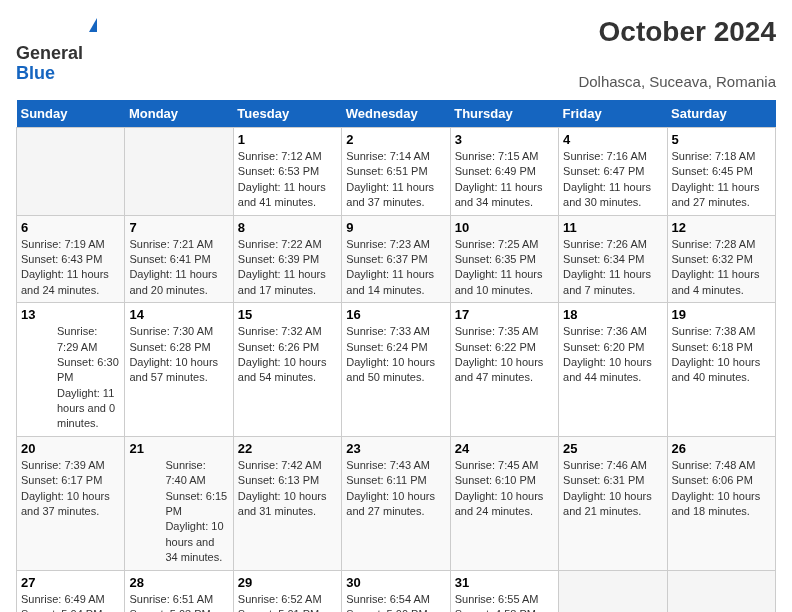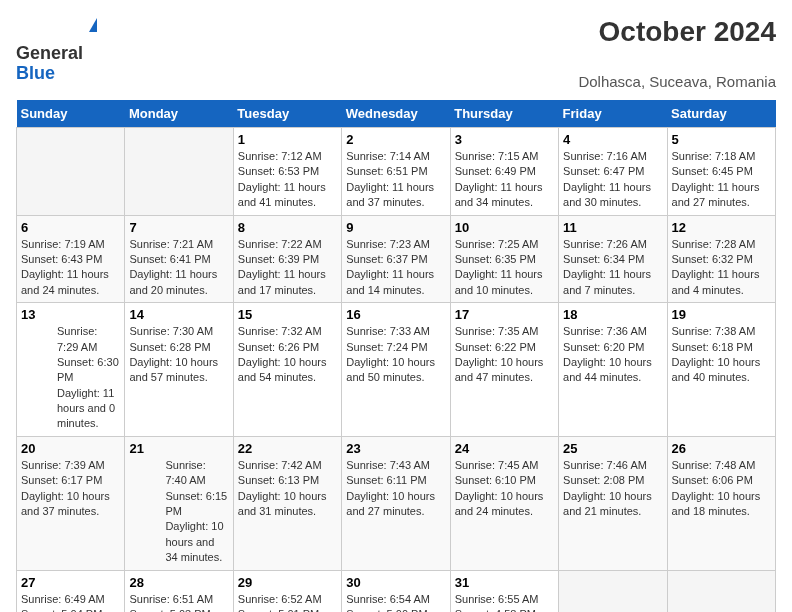--- a/index.html
+++ b/index.html
@@ -205,21 +205,21 @@
         </td>
         <td>
           <span class="day-num">15</span>
           <div class="day-detail" style="white-space: pre-line;">Sunrise: 7:32 AM
 Sunset: 6:26 PM
 Daylight: 10 hours and 54 minutes.</div>
         </td>
         <td>
           <span class="day-num">16</span>
           <div class="day-detail" style="white-space: pre-line;">Sunrise: 7:33 AM
-Sunset: 7:24 PM
+Sunset: 6:24 PM
 Daylight: 10 hours and 50 minutes.</div>
         </td>
         <td>
           <span class="day-num">17</span>
           <div class="day-detail" style="white-space: pre-line;">Sunrise: 7:35 AM
 Sunset: 6:22 PM
 Daylight: 10 hours and 47 minutes.</div>
         </td>
         <td>
           <span class="day-num">18</span>
@@ -261,21 +261,21 @@
         </td>
         <td>
           <span class="day-num">24</span>
           <div class="day-detail" style="white-space: pre-line;">Sunrise: 7:45 AM
 Sunset: 6:10 PM
 Daylight: 10 hours and 24 minutes.</div>
         </td>
         <td>
           <span class="day-num">25</span>
           <div class="day-detail" style="white-space: pre-line;">Sunrise: 7:46 AM
-Sunset: 2:08 PM
+Sunset: 6:31 PM
 Daylight: 10 hours and 21 minutes.</div>
         </td>
         <td>
           <span class="day-num">26</span>
           <div class="day-detail" style="white-space: pre-line;">Sunrise: 7:48 AM
 Sunset: 6:06 PM
 Daylight: 10 hours and 18 minutes.</div>
         </td>
       </tr>
       <tr>

